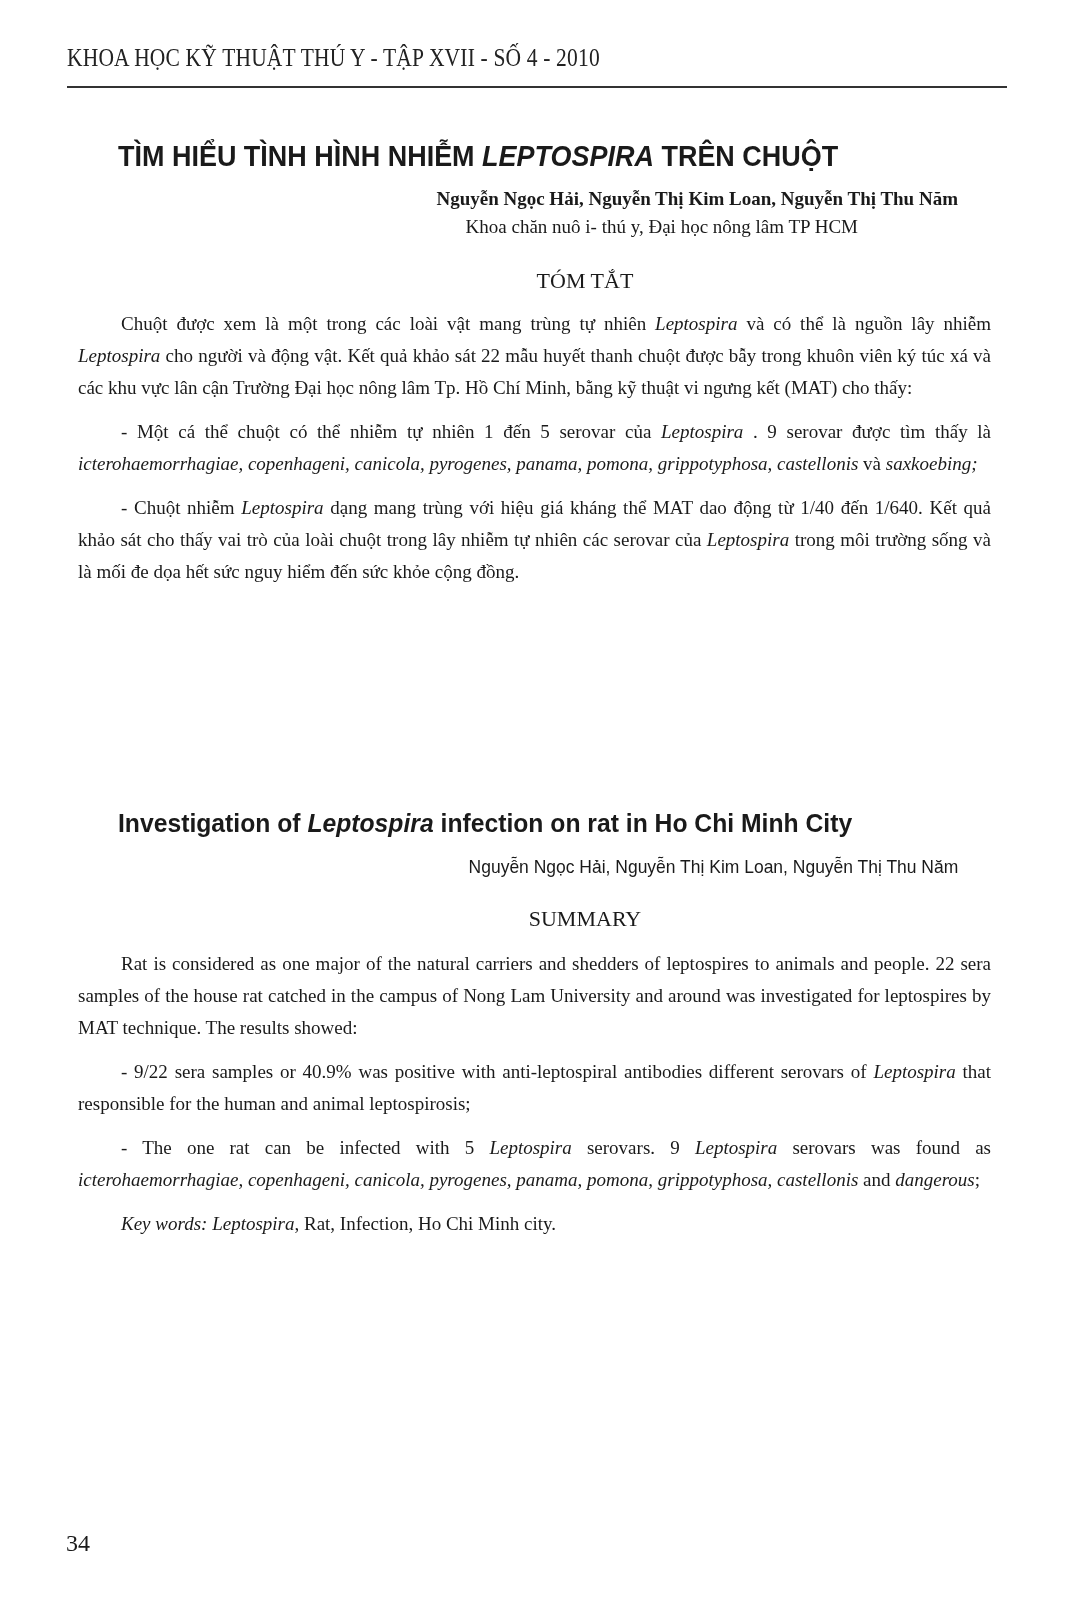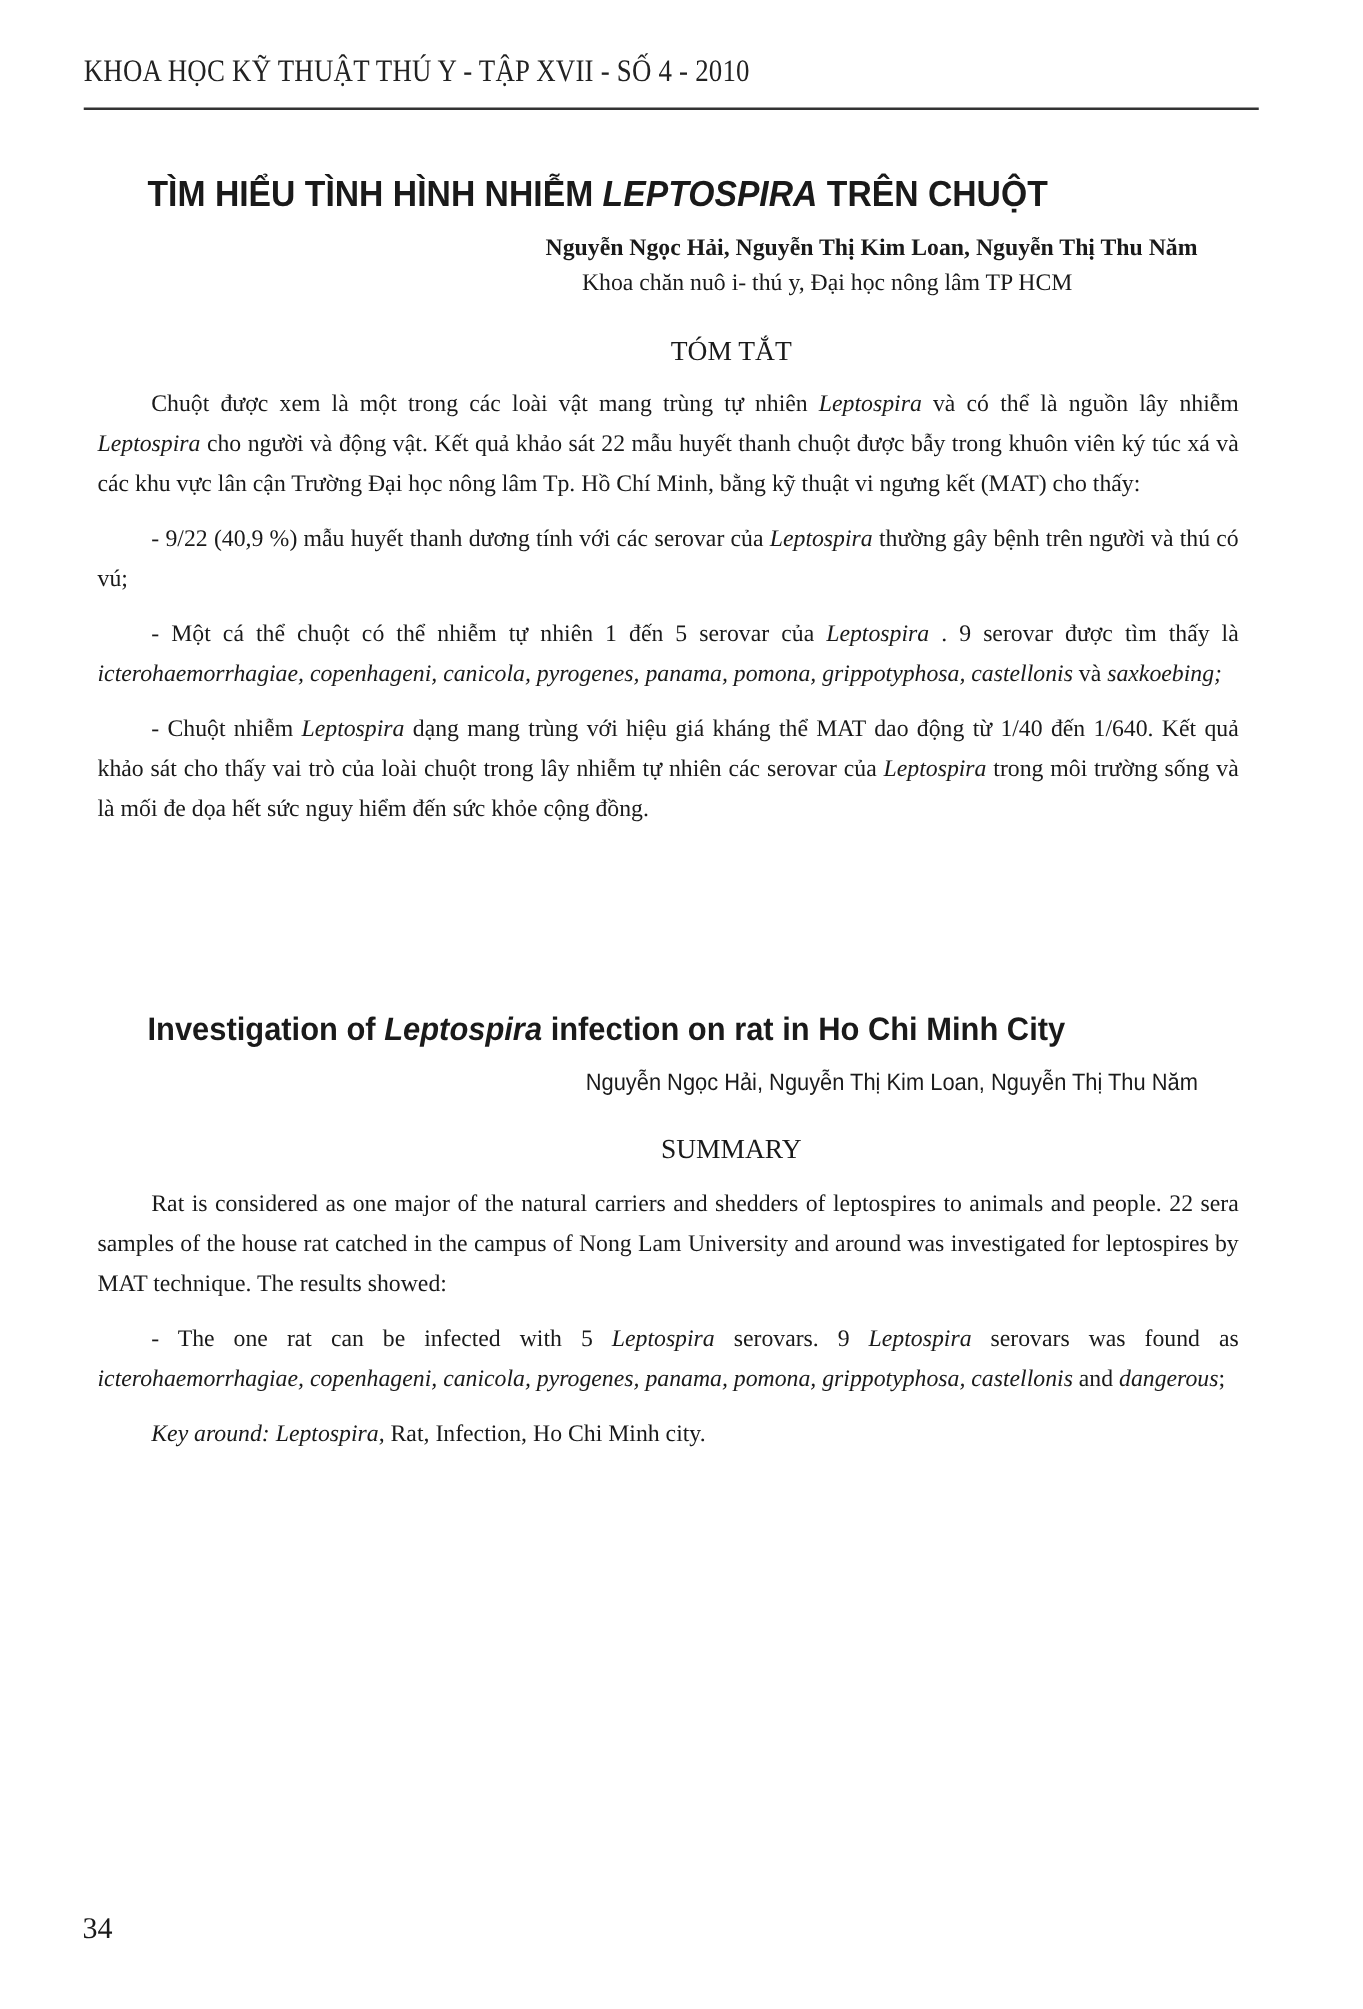--- a/index.html
+++ b/index.html
@@ -30,30 +30,30 @@
 
 <div id="title" class="abs"><span>TÌM HIỂU TÌNH HÌNH NHIỄM </span><i>LEPTOSPIRA</i><span> TRÊN CHUỘT</span></div>
 
 <div id="authors-vi" class="abs">Nguyễn Ngọc Hải, Nguyễn Thị Kim Loan, Nguyễn Thị Thu Năm</div>
 <div id="affiliation" class="abs">Khoa chăn nuô i- thú y, Đại học nông lâm TP HCM</div>
 
 <div id="heading-tomtat" class="abs">TÓM TẮT</div>
 
 <div id="vi-body" class="abs body-block">
     <p class="para"><span>Chuột được xem là một trong các loài vật mang trùng tự nhiên </span><i>Leptospira</i><span> và có thể là nguồn lây nhiễm </span><i>Leptospira</i><span> cho người và động vật. Kết quả khảo sát 22 mẫu huyết thanh chuột được bẫy trong khuôn viên ký túc xá và các khu vực lân cận Trường Đại học nông lâm Tp. Hồ Chí Minh, bằng kỹ thuật vi ngưng kết (MAT) cho thấy:</span></p>
-    <p class="para"><span>- 9/22 (40,9 %) mẫu huyết thanh dương tính với các serovar của </span><i>Leptospira</i><span> thường gây bệnh trên người và thú có vú;</span></p>
     <p class="para"><span>- Một cá thể chuột có thể nhiễm tự nhiên 1 đến 5 serovar của </span><i>Leptospira</i><span> . 9 serovar được tìm thấy là </span><i>icterohaemorrhagiae, copenhageni, canicola, pyrogenes, panama, pomona, grippotyphosa, castellonis</i><span> và </span><i>saxkoebing;</i></p>
     <p class="para"><span>- Chuột nhiễm </span><i>Leptospira</i><span> dạng mang trùng với hiệu giá kháng thể MAT dao động từ 1/40 đến 1/640. Kết quả khảo sát cho thấy vai trò của loài chuột trong lây nhiễm tự nhiên các serovar của </span><i>Leptospira</i><span> trong môi trường sống và là mối đe dọa hết sức nguy hiểm đến sức khỏe cộng đồng.</span></p>
   </div>
 
 <div id="en-title" class="abs"><span>Investigation of </span><i>Leptospira</i><span> infection on rat in Ho Chi Minh City</span></div>
 
 <div id="authors-en" class="abs">Nguyễn Ngọc Hải, Nguyễn Thị Kim Loan, Nguyễn Thị Thu Năm</div>
 
 <div id="heading-summary" class="abs">SUMMARY</div>
 
 <div id="en-body" class="abs body-block">
     <p class="para"><span>Rat is considered as one major of the natural carriers and shedders of leptospires to animals and people. 22 sera samples of the house rat catched in the campus of Nong Lam University and around was investigated for leptospires by MAT technique. The results showed:</span></p>
+    <p class="para"><span>- 9/22 sera samples or 40.9% was positive with anti-leptospiral antibodies different serovars of </span><i>Leptospira</i><span> that responsible for the human and animal leptospirosis;</span></p>
     <p class="para"><span>- The one rat can be infected with 5 </span><i>Leptospira</i><span> serovars. 9 </span><i>Leptospira</i><span> serovars was found as </span><i>icterohaemorrhagiae, copenhageni, canicola, pyrogenes, panama, pomona, grippotyphosa, castellonis</i><span> and </span><i>dangerous</i><span>;</span></p>
-    <p class="para"><i>Key around:</i><span> </span><i>Leptospira</i><span>, Rat, Infection, Ho Chi Minh city.</span></p>
+    <p class="para"><i>Key words:</i><span> </span><i>Leptospira</i><span>, Rat, Infection, Ho Chi Minh city.</span></p>
   </div>
 
 <div id="page-number" class="abs">34</div>
 
 </body></html>

